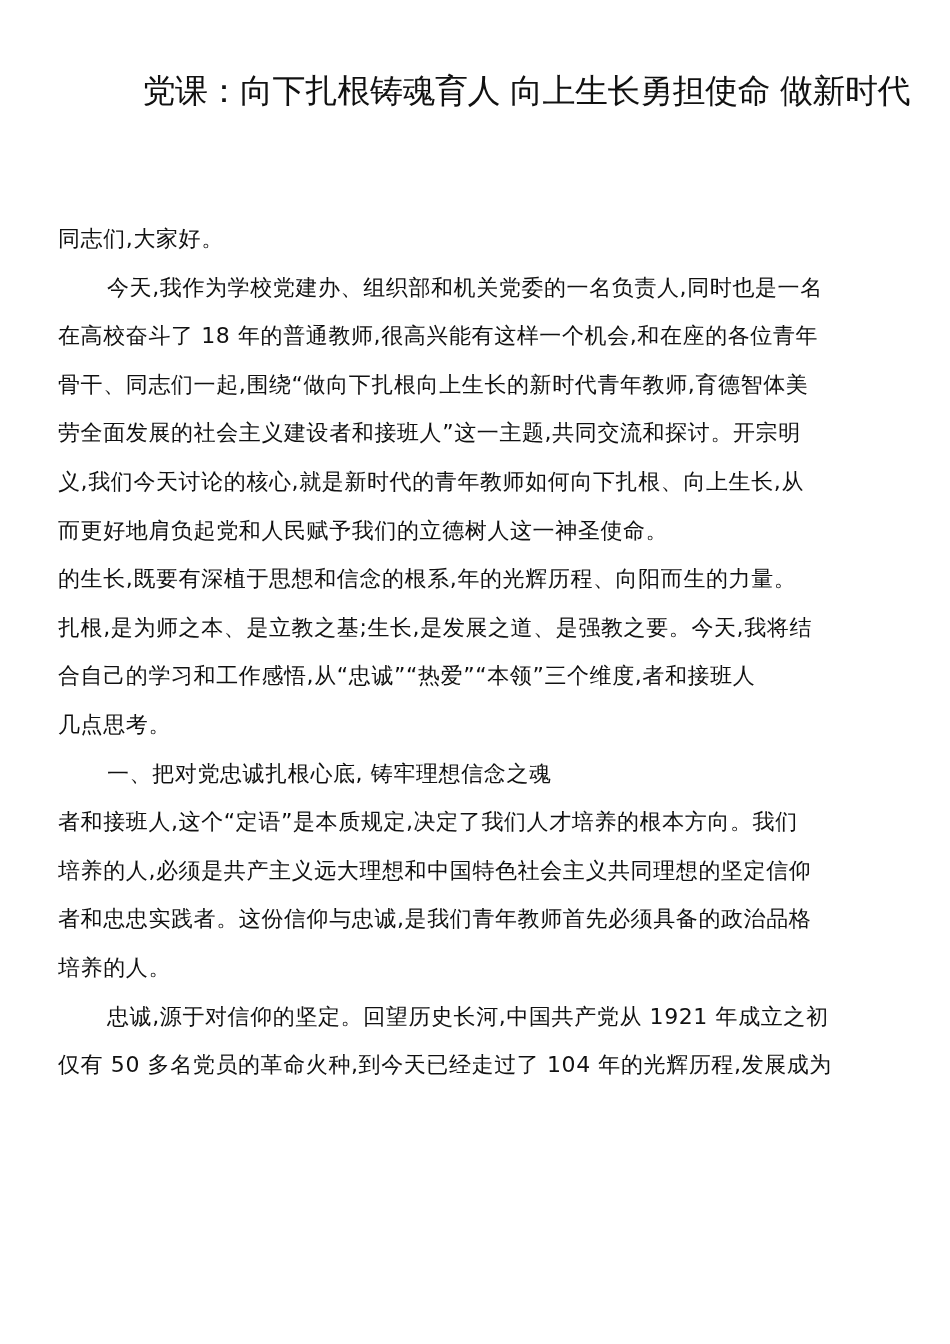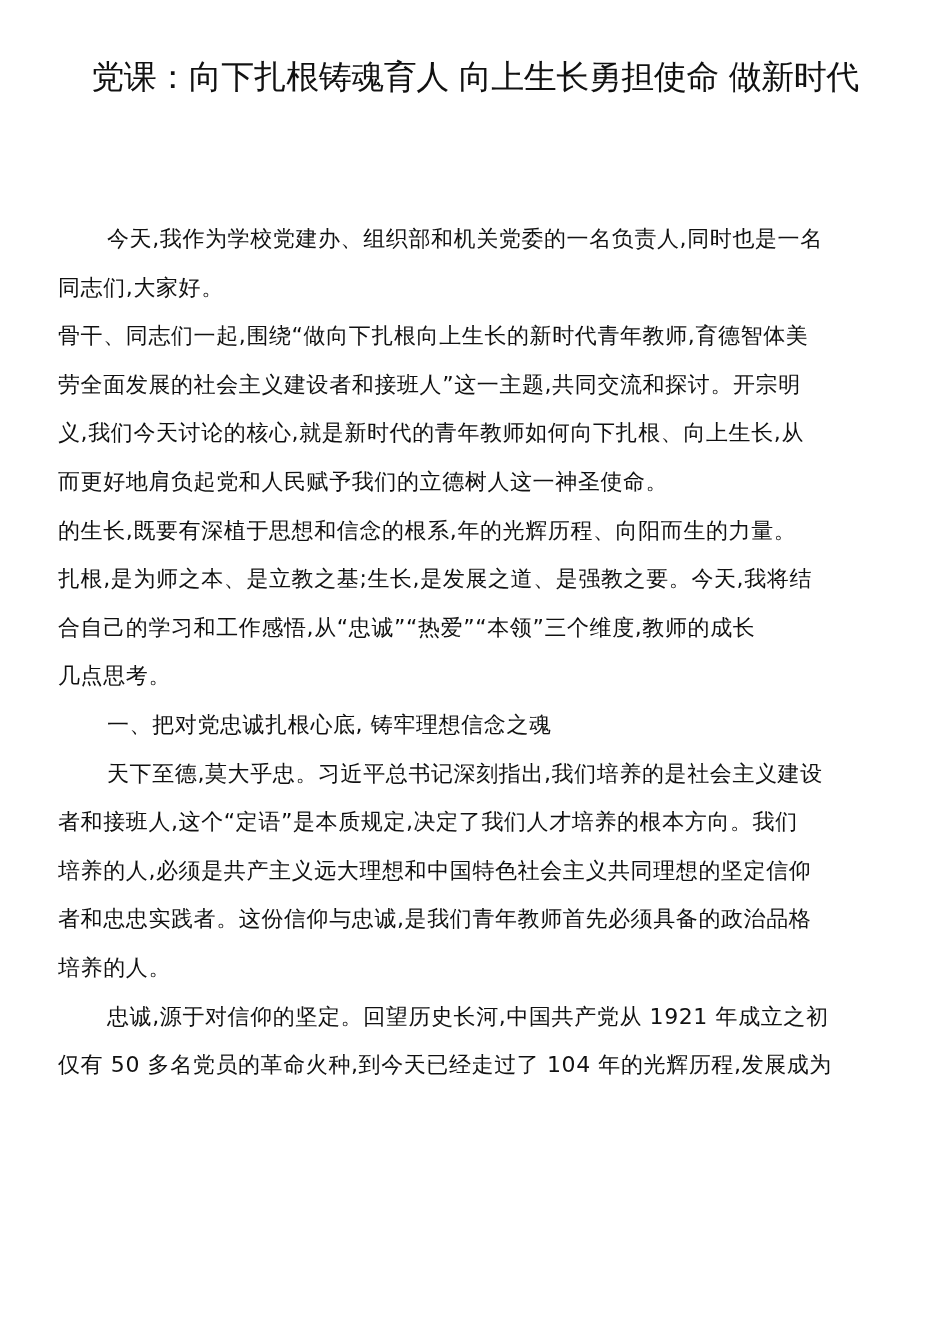--- a/index.html
+++ b/index.html
@@ -18,23 +18,23 @@
     .page {
       position: absolute;
       left: 0;
       top: 0;
       width: 950px;
       height: 1344px;
     }
     .title {
       position: absolute;
       left: 40px;
-      top: 52px;
+      top: 66px;
       width: 870px;
-      text-align: center;
+      text-align: right;
       font-size: 33px;
       line-height: 50px;
       color: #111111;
       margin: 0;
       font-weight: normal;
       letter-spacing: -0.5px;
     }
     .title .tline {
       display: block;
       white-space: nowrap;
@@ -60,32 +60,32 @@
   </style>
 </head>
 <body>
 
 <div class="page">
   <h1 class="title">
     <span class="tline">党课：向下扎根铸魂育人 向上生长勇担使命 做新时代</span>
   </h1>
 
   <div class="body">
+    <span class="line">同志们,大家好。</span>
     <span class="line indent">今天,我作为学校党建办、组织部和机关党委的一名负责人,同时也是一名</span>
-    <span class="line">同志们,大家好。</span>
+    <span class="line">在高校奋斗了 18 年的普通教师,很高兴能有这样一个机会,和在座的各位青年</span>
     <span class="line">骨干、同志们一起,围绕“做向下扎根向上生长的新时代青年教师,育德智体美</span>
     <span class="line">劳全面发展的社会主义建设者和接班人”这一主题,共同交流和探讨。开宗明</span>
     <span class="line">义,我们今天讨论的核心,就是新时代的青年教师如何向下扎根、向上生长,从</span>
     <span class="line">而更好地肩负起党和人民赋予我们的立德树人这一神圣使命。</span>
     <span class="line">的生长,既要有深植于思想和信念的根系,年的光辉历程、向阳而生的力量。</span>
     <span class="line">扎根,是为师之本、是立教之基;生长,是发展之道、是强教之要。今天,我将结</span>
-    <span class="line">合自己的学习和工作感悟,从“忠诚”“热爱”“本领”三个维度,教师的成长</span>
+    <span class="line">合自己的学习和工作感悟,从“忠诚”“热爱”“本领”三个维度,者和接班人</span>
     <span class="line">几点思考。</span>
     <span class="line indent">一、把对党忠诚扎根心底, 铸牢理想信念之魂</span>
-    <span class="line indent">天下至德,莫大乎忠。习近平总书记深刻指出,我们培养的是社会主义建设</span>
     <span class="line">者和接班人,这个“定语”是本质规定,决定了我们人才培养的根本方向。我们</span>
     <span class="line">培养的人,必须是共产主义远大理想和中国特色社会主义共同理想的坚定信仰</span>
     <span class="line">者和忠忠实践者。这份信仰与忠诚,是我们青年教师首先必须具备的政治品格</span>
     <span class="line">培养的人。</span>
     <span class="line indent">忠诚,源于对信仰的坚定。回望历史长河,中国共产党从 1921 年成立之初</span>
     <span class="line">仅有 50 多名党员的革命火种,到今天已经走过了 104 年的光辉历程,发展成为</span>
   </div>
 </div>
 
 </body></html>

